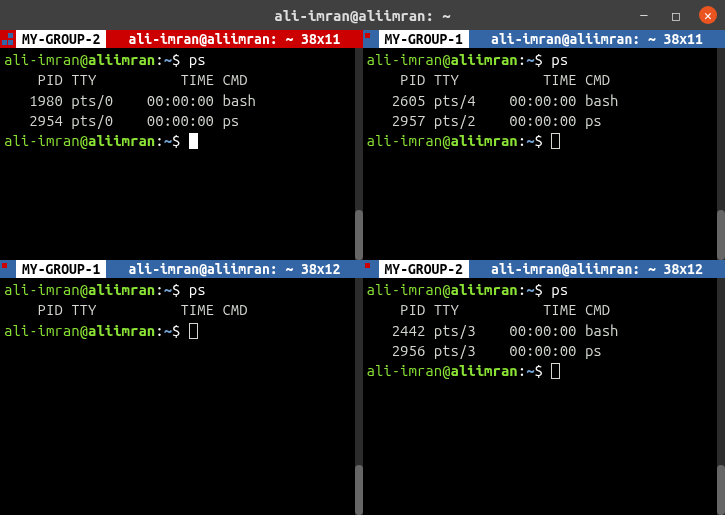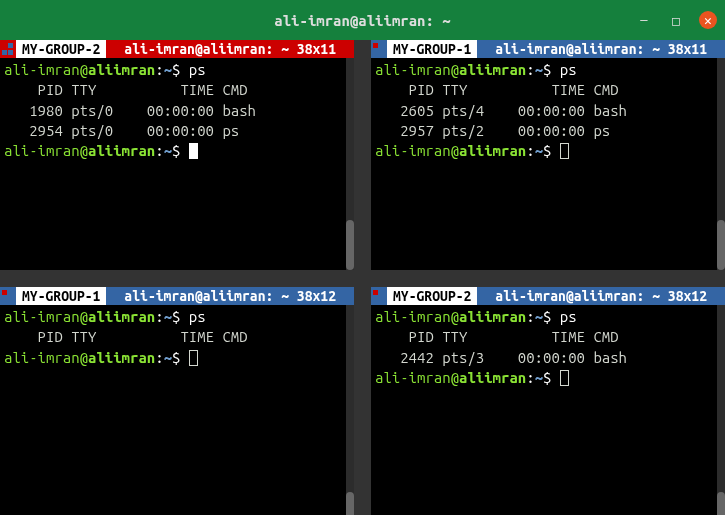--- a/index.html
+++ b/index.html
@@ -5,22 +5,22 @@
     * { margin: 0; padding: 0; box-sizing: border-box; }
     body {
       width: 725px;
       height: 515px;
       background: #0a0a0a;
       font-family: 'Ubuntu Mono', 'DejaVu Sans Mono', monospace;
       font-size: 15px;
       overflow: hidden;
     }
     .titlebar {
-      height: 40px;
-      background: #15803d;
+      height: 30px;
+      background: #404040;
       display: flex;
       align-items: center;
       justify-content: center;
       position: relative;
     }
     .titlebar-text {
       color: #ddd;
       font-weight: bold;
       font-size: 15px;
     }
@@ -44,21 +44,21 @@
     .win-close {
       background: #e95420;
       border-radius: 50%;
       color: #fff;
     }
     .grid {
       display: grid;
       grid-template-columns: 1fr 1fr;
       grid-template-rows: 230px 255px;
       height: calc(100% - 30px);
-      gap: 17px;
+      gap: 0;
       background: #333;
     }
     .pane {
       background: #000;
       display: flex;
       flex-direction: column;
       position: relative;
       overflow: hidden;
     }
     .pane-titlebar {
@@ -247,20 +247,21 @@
             <span style="background:#3465a4"></span>
           </span>
       </span>
       <span class="pane-group">MY-GROUP-2</span>
       <span class="pane-title">ali-imran@aliimran: ~ 38x12</span>
     </div>
     <div class="pane-content">
       <div><span class="prompt-user">ali-imran</span><span class="prompt-user">@</span><span class="prompt-host">aliimran</span><span class="prompt-colon">:</span><span class="prompt-path">~</span><span class="prompt-dollar">$</span> <span class="cmd">ps</span></div>
       <div class="output">    PID TTY          TIME CMD</div>
       <div class="output">   2442 pts/3    00:00:00 bash</div>
+      <div class="output">   2956 pts/3    00:00:00 ps</div>
       <div><span class="prompt-user">ali-imran</span><span class="prompt-user">@</span><span class="prompt-host">aliimran</span><span class="prompt-colon">:</span><span class="prompt-path">~</span><span class="prompt-dollar">$</span> <span class="cursor-outline"></span></div>
     </div>
     <div class="scrollbar">
         <div class="scroll-thumb"></div>
       </div>
   </div>
 
 </div>
 
 </body></html>

